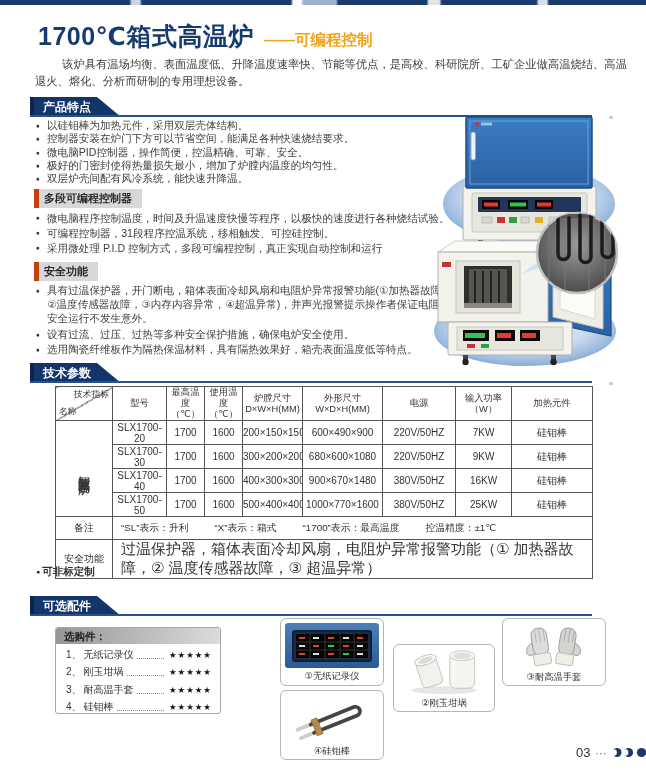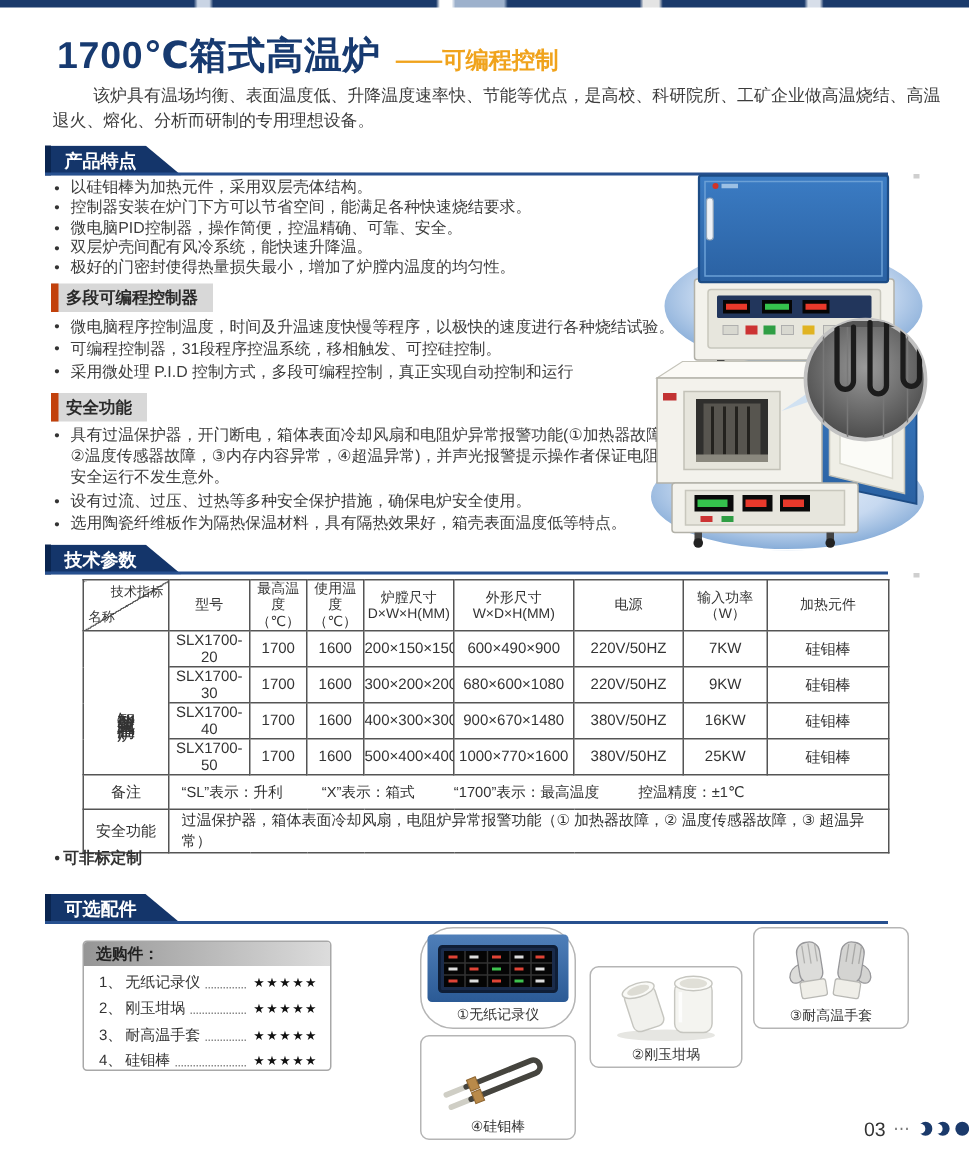--- a/index.html
+++ b/index.html
@@ -39,21 +39,21 @@
   td.cell{font-size:10px;}
   td.corner{position:relative;background:
     linear-gradient(to bottom right,transparent 49.2%,#555 49.2%,#555 50.8%,transparent 50.8%);}
   .corner-top{position:absolute;top:2px;right:3px;font-size:8.8px;}
   .corner-bot{position:absolute;bottom:2px;left:3px;font-size:8.8px;}
   td.group span{writing-mode:vertical-lr;text-orientation:upright;font-size:12px;letter-spacing:1px;
     line-height:1;display:inline-block;}
   td.rlabel{font-size:10px;}
   td.rtext{text-align:left;} 
   .remark-flex{display:flex;gap:26px;padding:0 8px;font-size:9.8px;align-items:flex-end;}
-  .safety-text{padding:0 8px;font-size:10px;text-align:left;}
+  .safety-text{padding:0 8px;font-size:15px;text-align:left;}
   .footnote{position:absolute;left:36px;top:565px;font-size:10.5px;font-weight:bold;color:#333;}
   .footnote .dot{font-size:7px;vertical-align:1.5px;margin-right:2px;}
   
   .opt-box{position:absolute;left:55px;top:627px;width:166px;height:87px;border:1px solid #a8a8a8;
     border-radius:3px;background:#fff;box-sizing:border-box;overflow:hidden;}
   .opt-head{height:16px;line-height:16px;background:linear-gradient(90deg,#969696,#dcdcdc);
     font-size:10.5px;font-weight:bold;color:#222;padding-left:8px;}
   .opt-item{display:flex;align-items:flex-end;height:16px;padding:0 8px 0 10px;font-size:10px;color:#333;margin-top:1.5px;}
   .opt-item .num{margin-right:2px;} .opt-item .lbl{white-space:nowrap;}
   .opt-item .leader{flex:1;border-bottom:1px dotted #8a8a8a;margin:0 5px 3px 3px;}
@@ -88,22 +88,22 @@
   <div class="box">产品特点</div>
   <div class="rule"></div>
 </div>
 <div class="tick" style="left:609px;top:116px;"></div>
 
 <div class="features">
   <ul class="b">
     <li>以硅钼棒为加热元件，采用双层壳体结构。</li>
     <li>控制器安装在炉门下方可以节省空间，能满足各种快速烧结要求。</li>
     <li>微电脑PID控制器，操作简便，控温精确、可靠、安全。</li>
+    <li>极好的门密封使得热量损失最小，增加了炉膛内温度的均匀性。</li>
     <li>双层炉壳间配有风冷系统，能快速升降温。</li>
-    <li>极好的门密封使得热量损失最小，增加了炉膛内温度的均匀性。</li>
   </ul>
   <div><span class="sub-head">多段可编程控制器</span></div>
   <ul class="b b2">
     <li>微电脑程序控制温度，时间及升温速度快慢等程序，以极快的速度进行各种烧结试验。</li>
     <li>可编程控制器，31段程序控温系统，移相触发、可控硅控制。</li>
     <li>采用微处理 P.I.D 控制方式，多段可编程控制，真正实现自动控制和运行</li>
   </ul>
   <div style="margin-top:3px;"><span class="sub-head">安全功能</span></div>
   <ul class="b b3" style="width:418px;">
     <li>具有过温保护器，开门断电，箱体表面冷却风扇和电阻炉异常报警功能(①加热器故障，②温度传感器故障，③内存内容异常，④超温异常)，并声光报警提示操作者保证电阻炉安全运行不发生意外。</li>
@@ -339,21 +339,21 @@
     <span class="stars">★★★★★</span>
   </div>
   <div class="opt-item">
     <span class="num">4、</span>
       <span class="lbl">硅钼棒</span>
     <span class="leader"></span>
     <span class="stars">★★★★★</span>
   </div>
 </div>
 
-<div class="card" style="left:280px;top:618px;width:104px;height:68px;border-radius:22px;">
+<div class="card" style="left:280px;top:618px;width:104px;height:68px;">
   <div class="rec-img">
     <div class="rec-frame">
       <svg width="72" height="24" viewBox="0 0 72 24">
         <rect width="72" height="24" fill="#050505"></rect>
         <line x1="0" y1="8" x2="72" y2="8" stroke="#333"></line>
           <line x1="0" y1="16" x2="72" y2="16" stroke="#333"></line>
         <line x1="14" y1="0" x2="14" y2="24" stroke="#333"></line>
           <line x1="29" y1="0" x2="29" y2="24" stroke="#333"></line>
         <line x1="44" y1="0" x2="44" y2="24" stroke="#333"></line>
           <line x1="58" y1="0" x2="58" y2="24" stroke="#333"></line>

